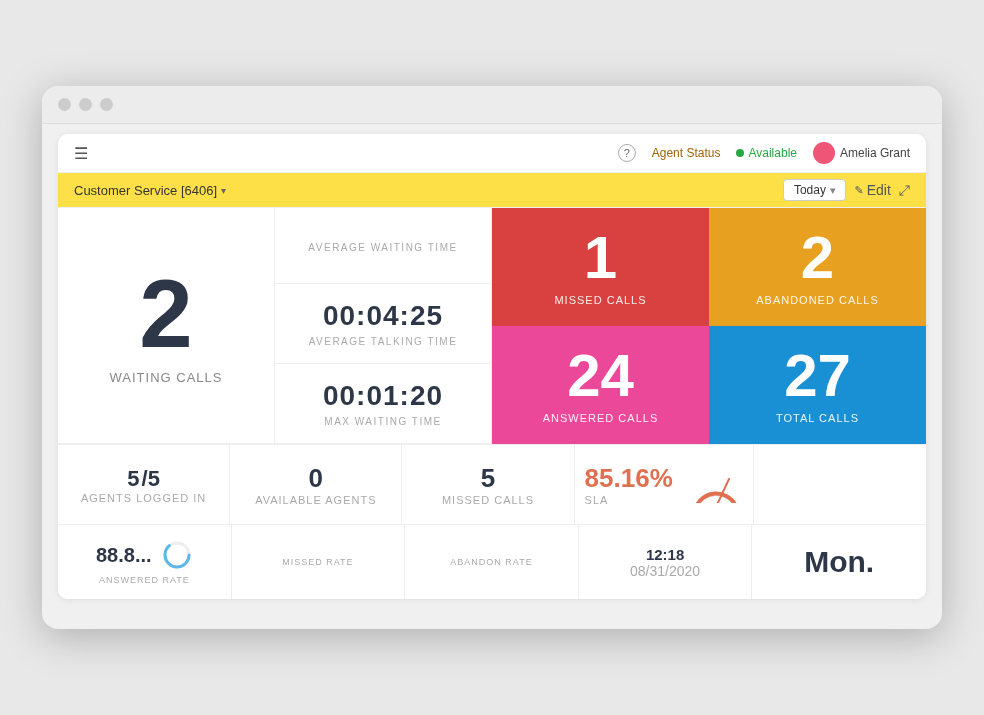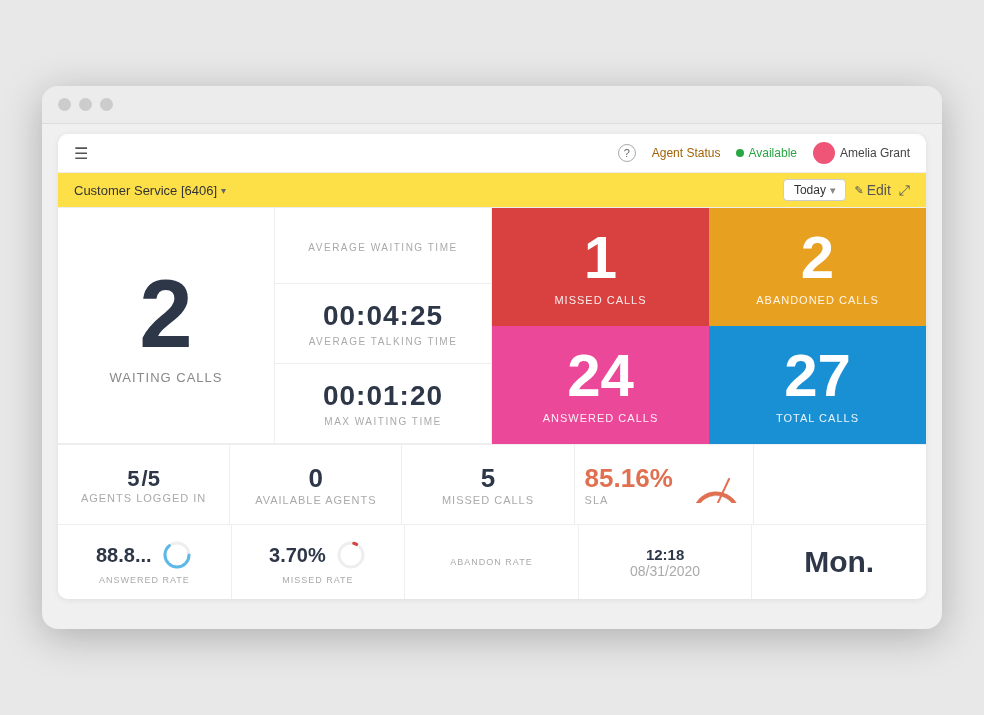--- a/index.html
+++ b/index.html
@@ -495,27 +495,20 @@
             <span class="footer-val">88.8...</span>
             <svg class="mini-circle" viewBox="0 0 32 32">
               <circle cx="16" cy="16" r="12" fill="none" stroke="#eee" stroke-width="3"></circle>
               <circle cx="16" cy="16" r="12" fill="none" stroke="#5bb8e8" stroke-width="3" stroke-dasharray="67 75" stroke-dashoffset="19" stroke-linecap="round"></circle>
             </svg>
           </div>
           <div class="footer-label">ANSWERED RATE</div>
         </div>
 
         <div class="footer-stat">
-          <div class="footer-top">
-            <span class="footer-val">3.70%</span>
-            <svg class="mini-circle" viewBox="0 0 32 32">
-              <circle cx="16" cy="16" r="12" fill="none" stroke="#eee" stroke-width="3"></circle>
-              <circle cx="16" cy="16" r="12" fill="none" stroke="#d94040" stroke-width="3" stroke-dasharray="3 75" stroke-dashoffset="19" stroke-linecap="round"></circle>
-            </svg>
-          </div>
           <div class="footer-label">MISSED RATE</div>
         </div>
 
         <div class="footer-stat">
           <div class="footer-label">ABANDON RATE</div>
         </div>
 
         <div class="footer-stat">
           <div class="datetime-box">
             <div class="datetime-time">12:18</div>

